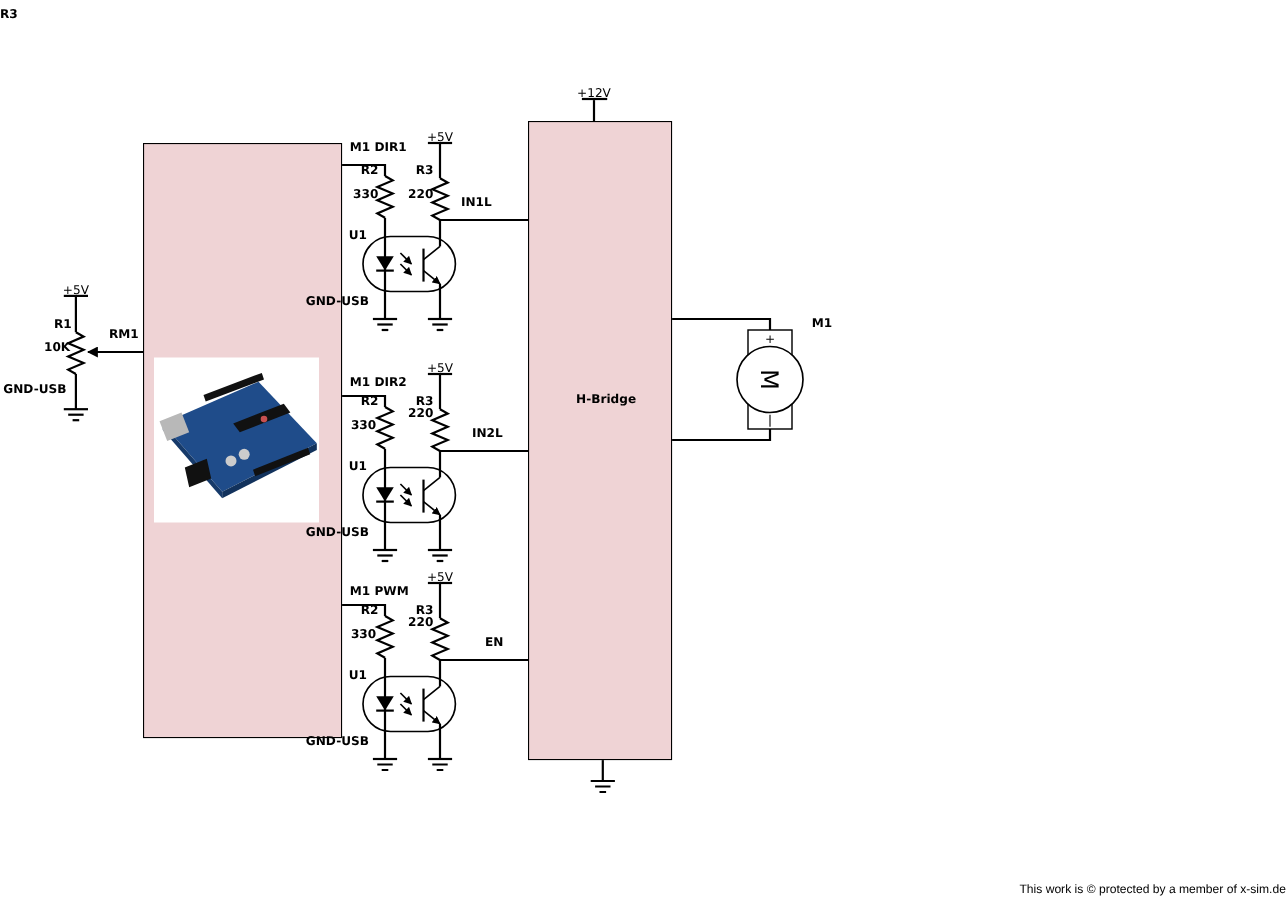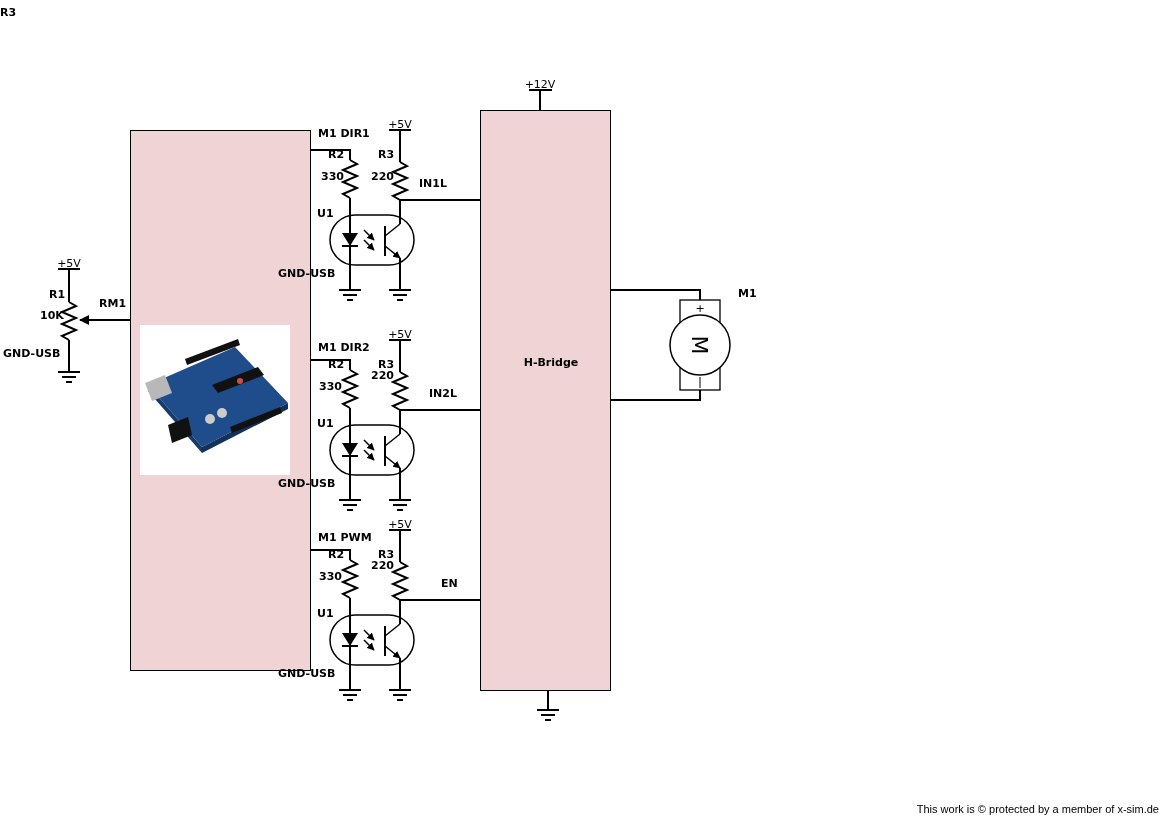--- a/index.html
+++ b/index.html
@@ -4,21 +4,21 @@
 <style>
   html, body { margin: 0; padding: 0; background: #ffffff; }
   body { width: 1169px; height: 826px; position: relative; overflow: hidden;
          font-family: "DejaVu Sans", sans-serif; }
   svg { position: absolute; left: 0; top: 0; }
   .lbl { font-family: "DejaVu Sans", sans-serif; font-size: 11px; font-weight: bold; fill: #000; }
   .pwr { font-family: "DejaVu Sans", sans-serif; font-size: 11px; fill: #000; }
   .w { stroke: #000; stroke-width: 2; fill: none; }
   .thin { stroke: #000; stroke-width: 1.3; fill: none; }
   .blk { fill: #efd3d5; stroke: #000; stroke-width: 1; }
-  .foot { position: absolute; right: 10px; top: 803px; font-family: "Liberation Sans", sans-serif;
+  .foot { position: absolute; right: 0; top: 803px; font-family: "Liberation Sans", sans-serif;
           font-size: 11px; color: #000; }
   .corner { position: absolute; left: 0; top: 6px; font-family: "DejaVu Sans", sans-serif;
             font-size: 11px; font-weight: bold; }
   .photo { position: absolute; left: 140px; top: 325px; width: 150px; height: 150px; background: #fff; }
 </style>
 </head>
 <body>
 
 <div class="corner">R3</div>
 

